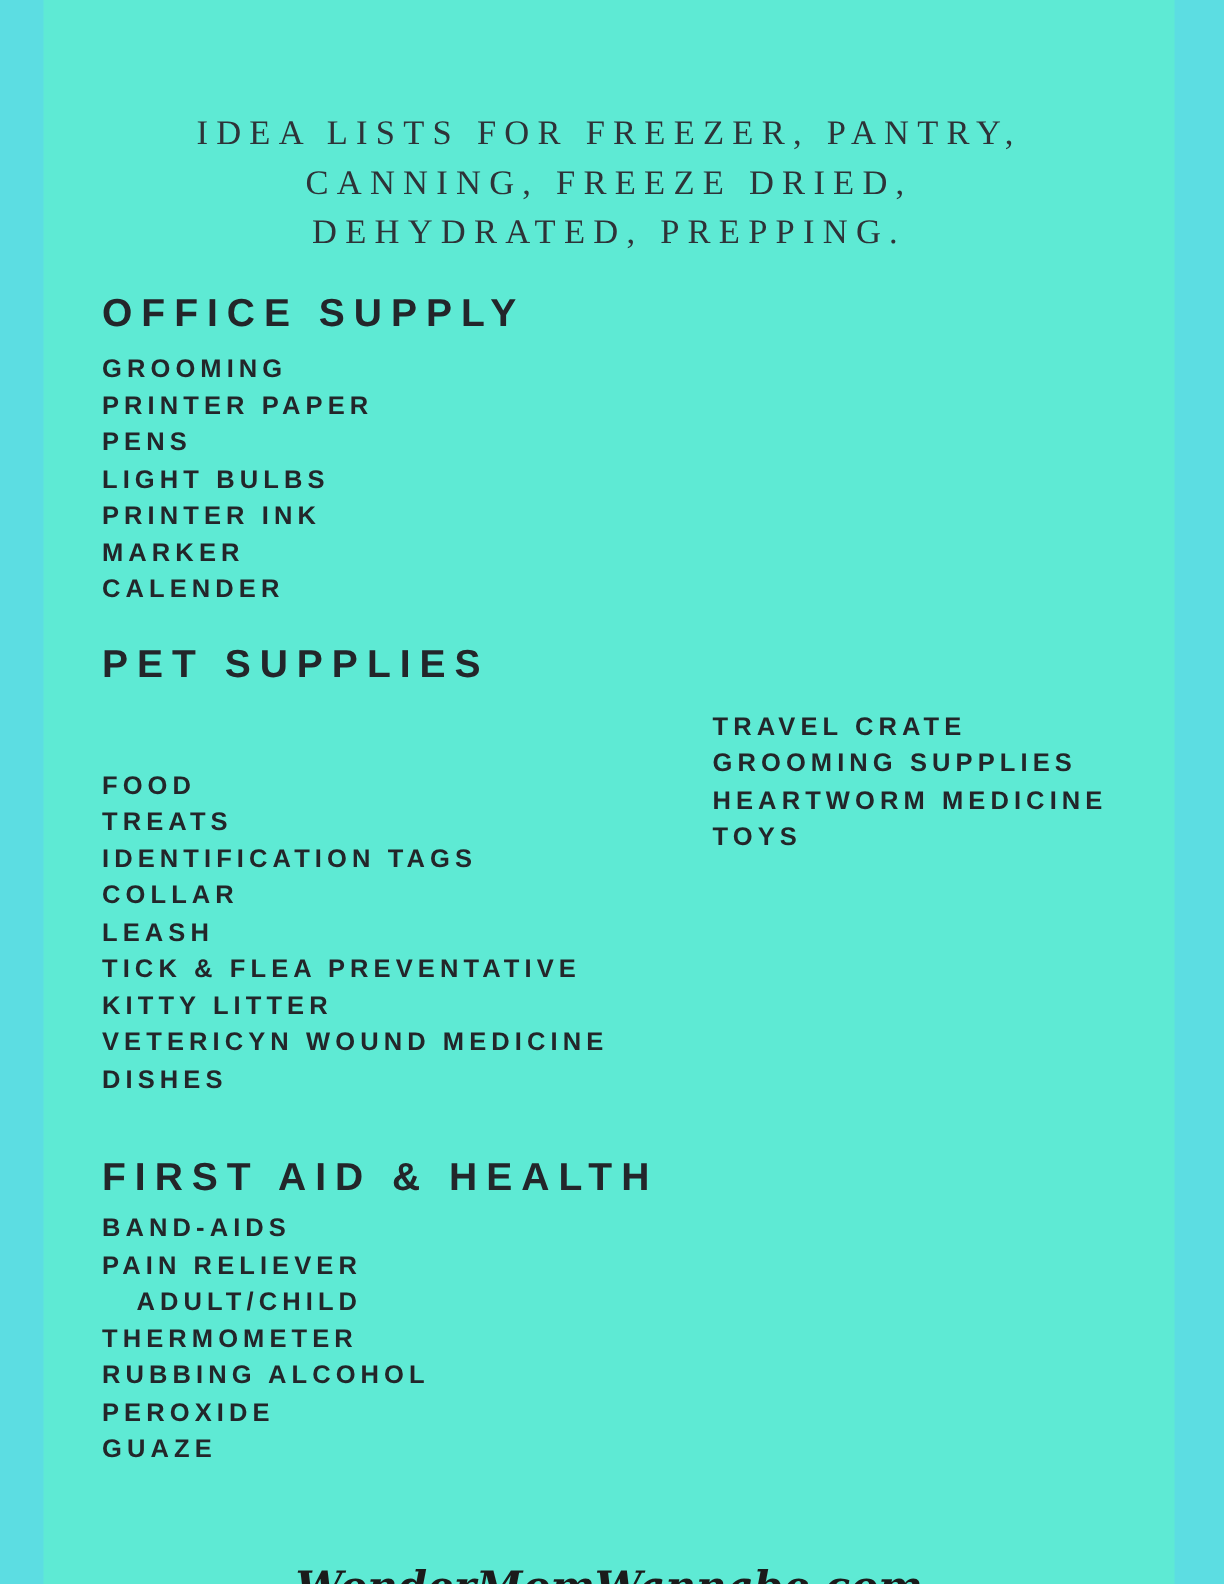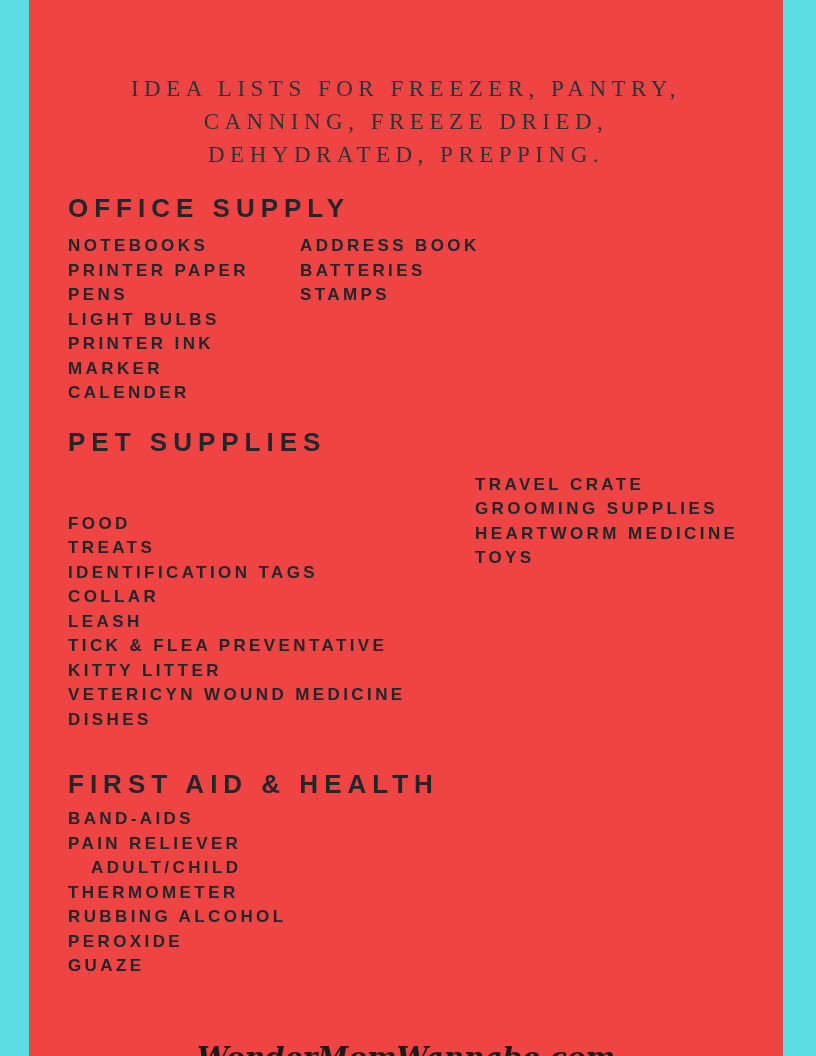--- a/index.html
+++ b/index.html
@@ -4,21 +4,21 @@
 <style>
   :root { --accent: #5cdde2; --ink: #23262a; }
   html, body { margin: 0; padding: 0; background: #ffffff; }
   body { width: 816px; height: 1056px; font-family: "Liberation Sans", sans-serif; }
   .page {
     position: relative;
     width: 816px; height: 1056px;
     box-sizing: border-box;
     border-left: 29px solid var(--accent);
     border-right: 33px solid var(--accent);
-    background: #ef4444;
+    background: #5eead4;
     overflow: hidden;
   }
   .title {
     padding-top: 72px;
     text-align: center;
     font-family: "Liberation Serif", serif;
     font-size: 23px;
     line-height: 33px;
     letter-spacing: 5.5px;
     color: #2e3338;
@@ -73,32 +73,27 @@
   <div class="title">
     <div>IDEA LISTS FOR FREEZER, PANTRY,</div>
     <div>CANNING, FREEZE DRIED,</div>
     <div>DEHYDRATED, PREPPING.</div>
   </div>
 
   <section class="section sec-office">
     <h2>OFFICE SUPPLY</h2>
     <div class="cols">
       <ul class="col col1">
-          <li>NOTEBOOKS</li>
+          <li>GROOMING</li>
           <li>PRINTER PAPER</li>
           <li>PENS</li>
           <li>LIGHT BULBS</li>
           <li>PRINTER INK</li>
           <li>MARKER</li>
           <li>CALENDER</li>
-        </ul>
-      <ul class="col col2">
-          <li>ADDRESS BOOK</li>
-          <li>BATTERIES</li>
-          <li>STAMPS</li>
         </ul>
     </div>
   </section>
 
   <section class="section sec-pet">
     <h2>PET SUPPLIES</h2>
     <div class="cols">
       <ul class="col col1">
           <li>FOOD</li>
           <li>TREATS</li>

